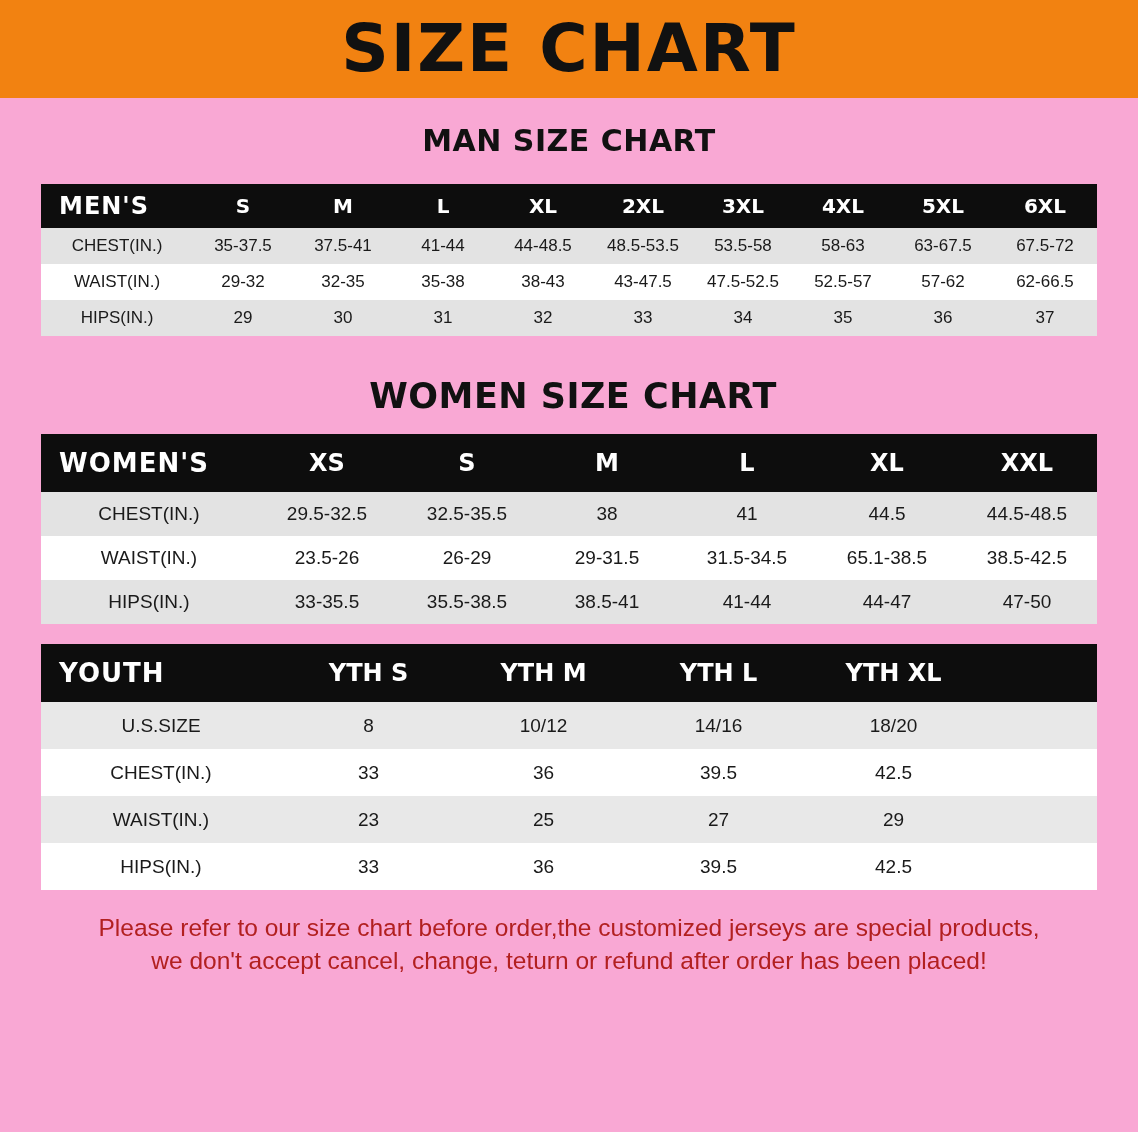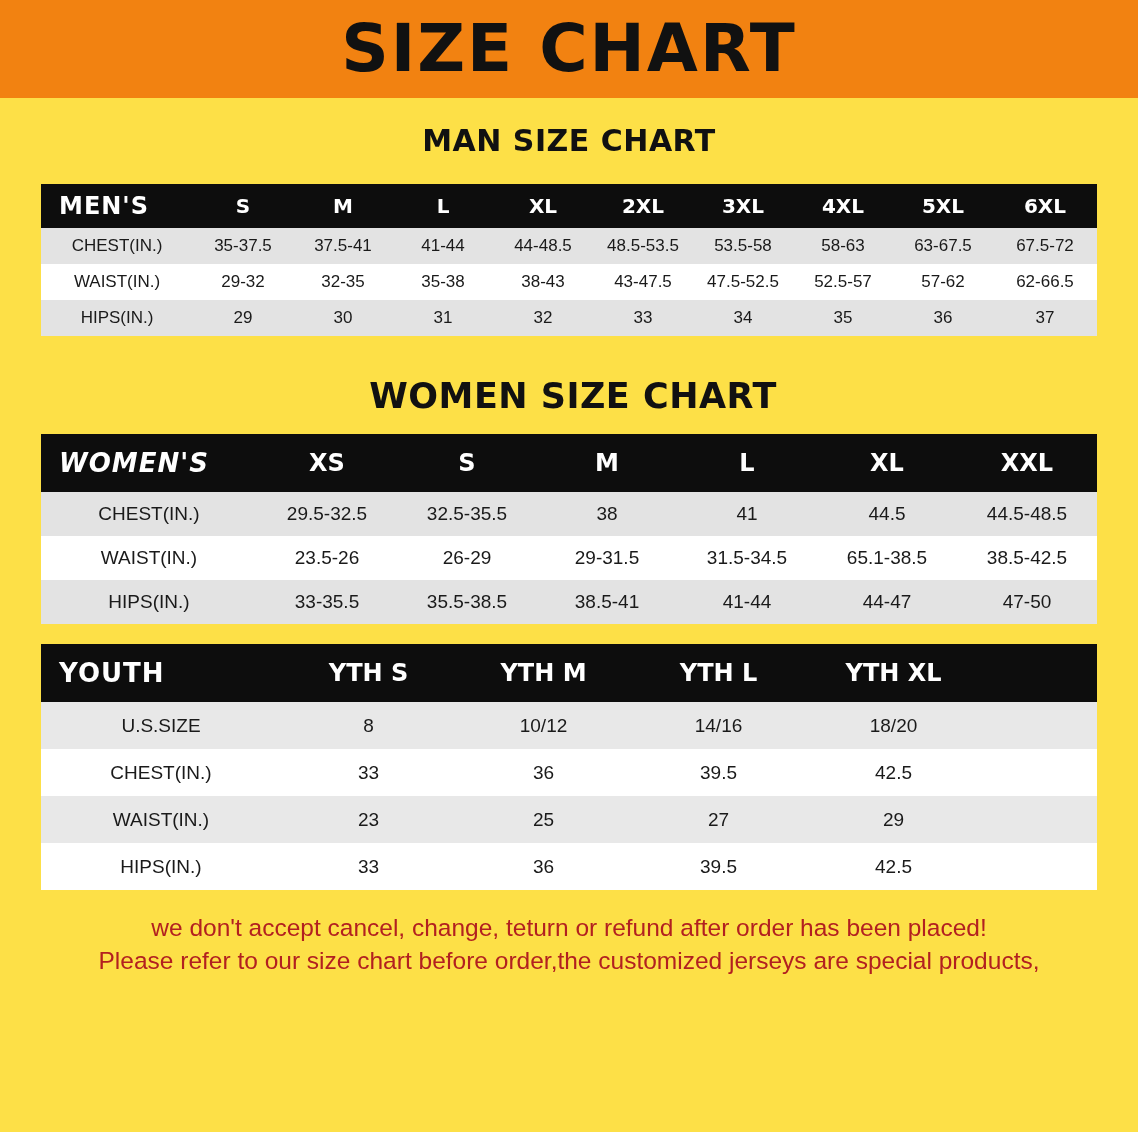--- a/index.html
+++ b/index.html
@@ -10,21 +10,21 @@
     width: 1138px;
     height: 1132px;
     background: #ffffff;
     font-family: "Liberation Sans", sans-serif;
     overflow: hidden;
   }
   .page {
     position: relative;
     width: 1138px;
     height: 1132px;
-    background: #fde047;
+    background: #f9a8d4;
   }
 
   
   .banner {
     height: 98px;
     background: #f28211;
     display: flex;
     align-items: center;
     justify-content: center;
   }
@@ -87,21 +87,21 @@
 
   
   .tbl-men thead th { height: 44px; font-size: 20px; }
   .tbl-men thead th.hdr-label { font-size: 24px; letter-spacing: 1px; }
   .tbl-men tbody td { height: 34px; font-size: 17px; }
   .tbl-men tbody tr:nth-child(odd) td  { background: #e3e3e3; }
   .tbl-men tbody tr:nth-child(even) td { background: #ffffff; }
 
   
   .tbl-women thead th { height: 58px; font-size: 24px; }
-  .tbl-women thead th.hdr-label { font-size: 26px; letter-spacing: 1px; font-style: italic; }
+  .tbl-women thead th.hdr-label { font-size: 26px; letter-spacing: 1px; }
   .tbl-women tbody td { height: 42px; font-size: 19px; }
   .tbl-women tbody tr:nth-child(odd) td  { background: #e3e3e3; }
   .tbl-women tbody tr:nth-child(even) td { background: #ffffff; }
 
   
   .tbl-youth thead th { height: 58px; font-size: 24px; }
   .tbl-youth thead th.hdr-label { font-size: 26px; letter-spacing: 1px; }
   .tbl-youth tbody td { height: 45px; font-size: 19px; }
   .tbl-youth tbody tr:nth-child(odd) td  { background: #e8e8e8; }
   .tbl-youth tbody tr:nth-child(even) td { background: #ffffff; }
@@ -302,17 +302,17 @@
           <td>36</td>
           <td>39.5</td>
           <td>42.5</td>
           <td></td>
         </tr>
       </tbody>
     </table>
   </div>
 
   <div class="note">
+    <span class="line">Please refer to our size chart before order,the customized jerseys are special products,</span>
     <span class="line">we don't accept cancel, change, teturn or refund after order has been placed!</span>
-    <span class="line">Please refer to our size chart before order,the customized jerseys are special products,</span>
   </div>
 
 </div>
 
 </body></html>

